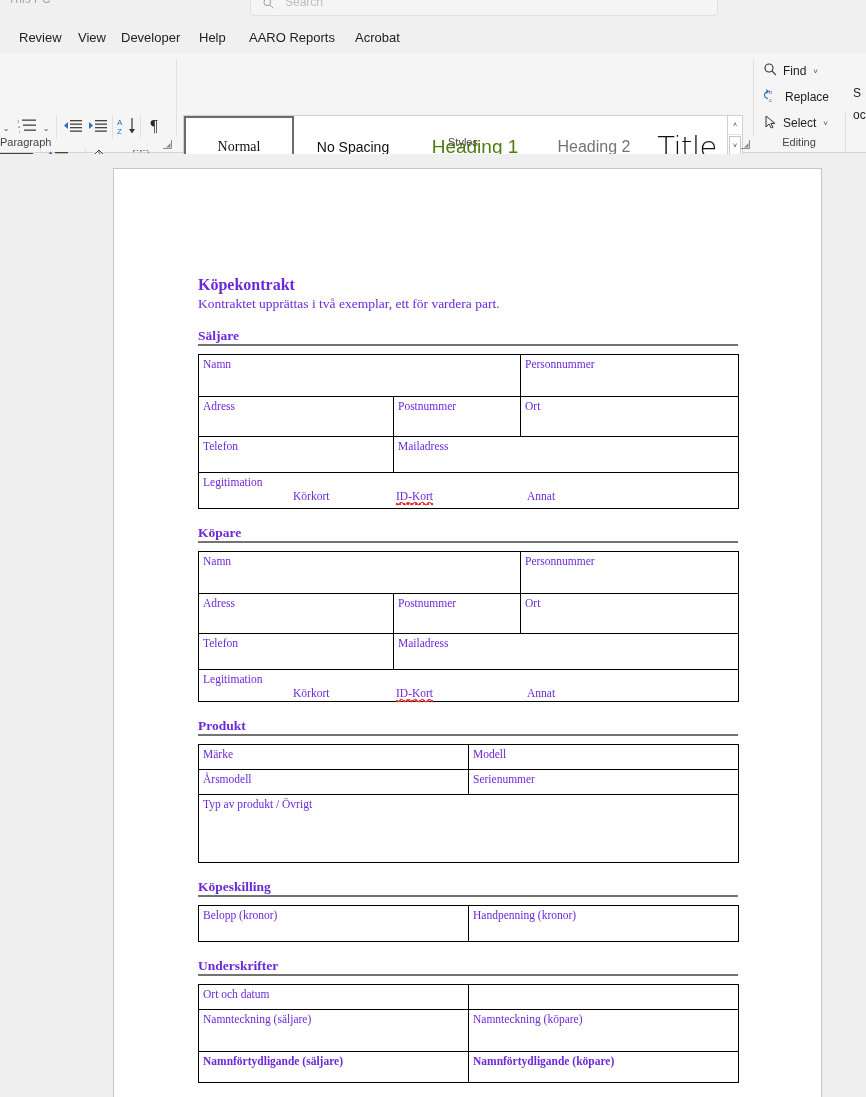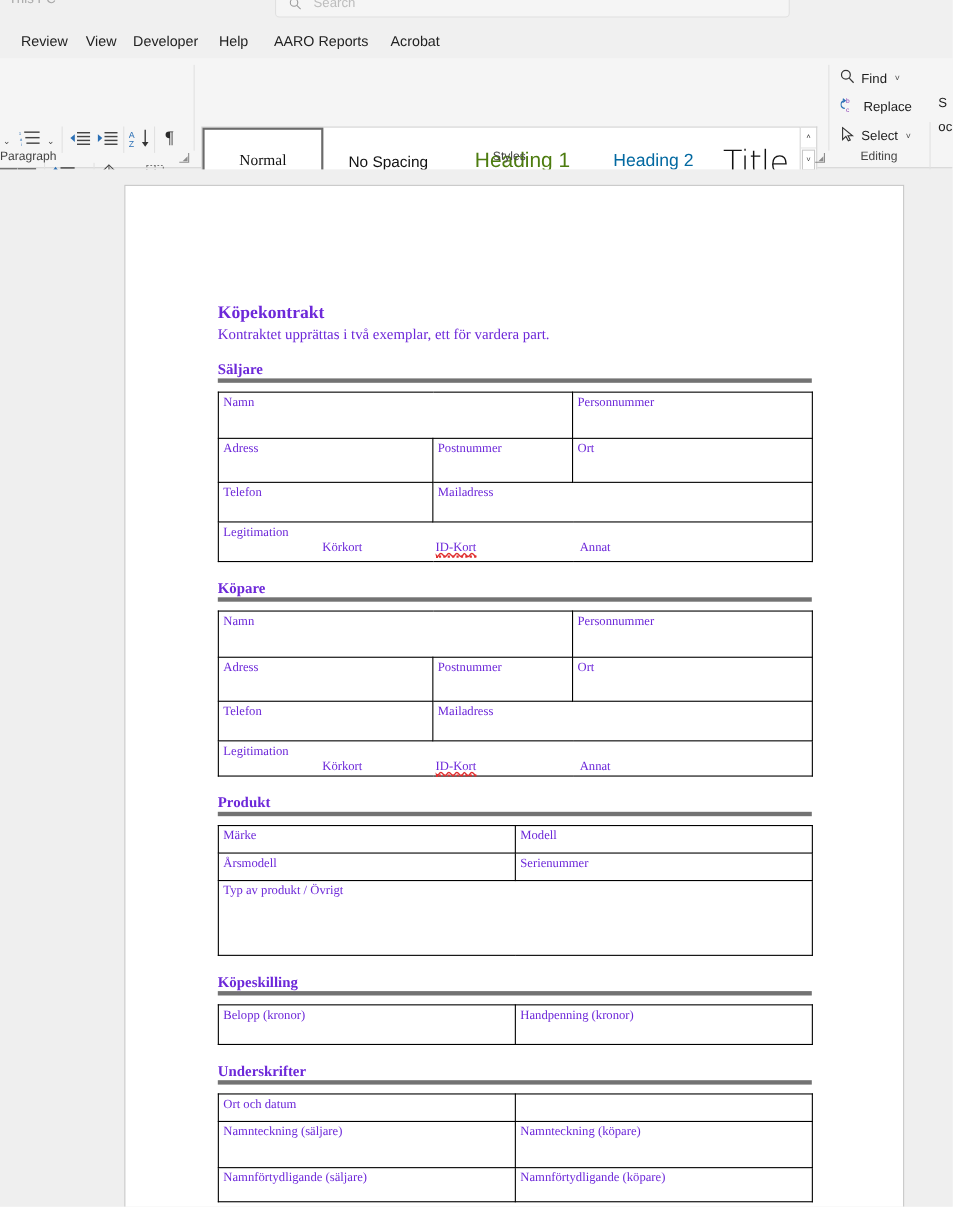--- a/index.html
+++ b/index.html
@@ -100,21 +100,21 @@
     cursor: default; white-space: nowrap;
     border: 1px solid transparent;
   }
   .style-item.sel {
     border: 2px solid #6b6b6b;
     background: #fff;
   }
   .st-normal   { width: 110px; font-size: 14px; color: #111; font-family:"Liberation Serif",serif;}
   .st-nospace  { width: 118px; font-size: 14px; color: #111; }
   .st-h1       { width: 126px; font-size: 19px; color: #4d7c0f; font-weight: 400;}
-  .st-h2       { width: 112px; font-size: 16px; color: #0369a1; font-weight: 400;}
+  .st-h2       { width: 112px; font-size: 16px; color: #737373; font-weight: 400;}
   .st-title    { width: 74px;  font-size: 29px; color: #111; font-weight: 300;
                  font-family:"DejaVu Sans", sans-serif; letter-spacing:-.5px;}
 
   .gal-scroll {
     position: absolute; left: 728px; top: 62px;
     width: 15px; height: 64px;
     background: #fff; border: 1px solid #d0d0d0; border-left: none;
     display: flex; flex-direction: column;
   }
   .gal-btn {
@@ -165,41 +165,41 @@
 
   h1.doc-title {
     font-size: 16px; font-weight: bold; line-height: 19px;
     margin-bottom: 1px;
   }
   p.doc-sub { font-size: 13.5px; line-height: 17px; }
 
   h2.sect {
     font-size: 13.5px; font-weight: bold;
     margin-top: 16px; margin-bottom: 1px;
-    border-bottom: 4px solid #737373;
+    border-bottom: 2px solid #737373;
     padding-bottom: 1px;
     line-height: 15px;
   }
 
   table.ftable {
     border-collapse: collapse;
     width: 540px;
     table-layout: fixed;
     margin-top: 8px;
   }
   table.ftable td {
     border: 1px solid #000;
     vertical-align: top;
     font-size: 11.5px;
     line-height: 13px;
     padding: 3px 0 0 4px;
     font-family: "Liberation Serif", serif;
   }
   td.h42 { height: 42px; }
-  td.h31 { height: 31px; }
+  td.h31 { height: 31px; font-weight: bold; }
   td.h25 { height: 25px; }
   td.h28 { height: 28px; }
   td.h40 { height: 40px; }
   td.h68 { height: 68px; }
   td.h36 { height: 36px; }
 
   .legit-line {
     display: block;
     margin-top: 1px;
     position: relative;

